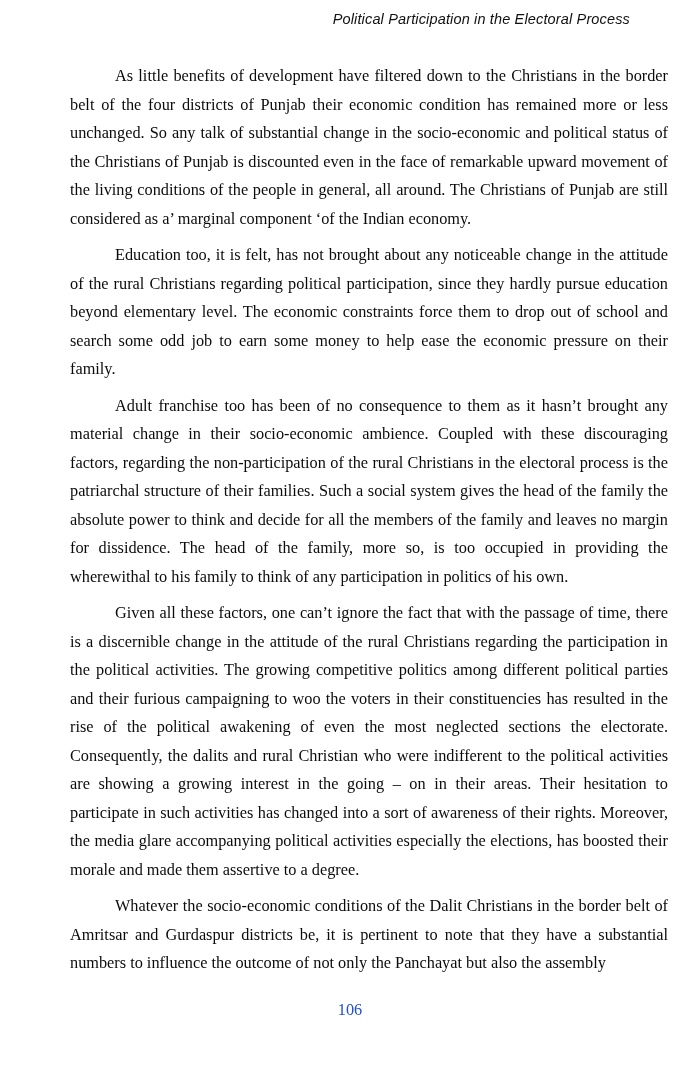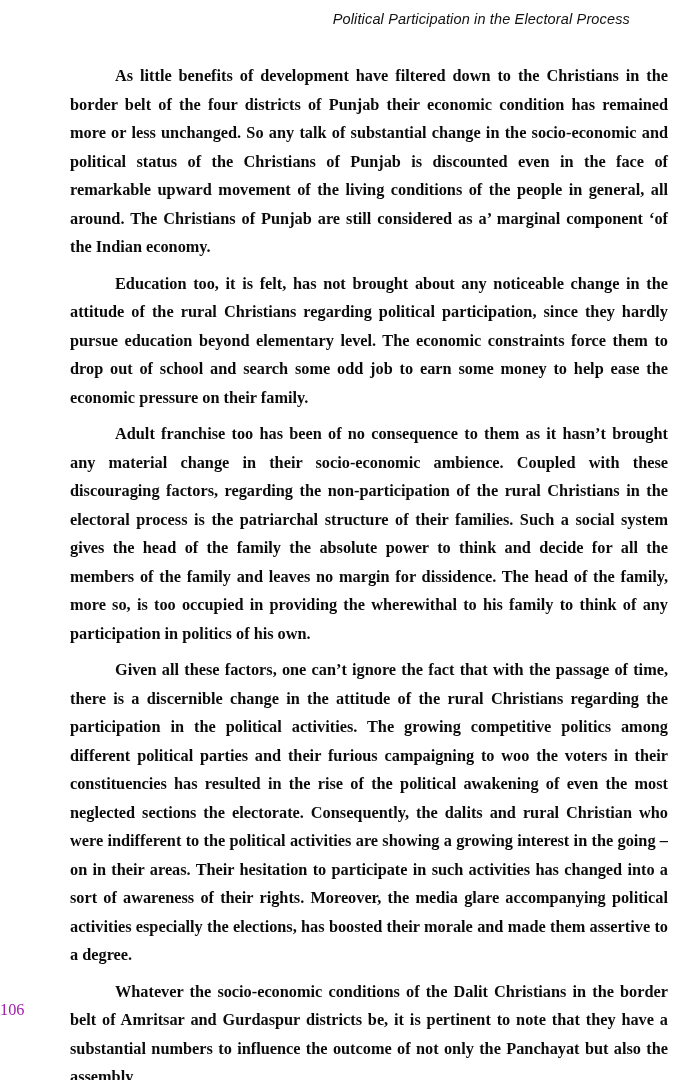--- a/index.html
+++ b/index.html
@@ -43,34 +43,33 @@
   p.para {
     margin: 0 0 0 0;
     text-indent: 45px;
     text-align: justify;
     text-justify: inter-word;
     font-size: 16.3px;
     line-height: 28.5px;
     color: #0b0b0b;
     -webkit-hyphens: none;
     hyphens: none;
-    font-weight: bold;
   }
   p.para + p.para {
     margin-top: 8px;
   }
   .page-number {
     position: absolute;
     top: 1000px;
     left: 0;
     width: 700px;
-    text-align: left;
+    text-align: center;
     font-size: 16.3px;
     line-height: 20px;
-    color: #a21caf;
+    color: #1d4ed8;
   }
 </style>
 </head>
 <body>
 
 <div class="page">
 
   <div class="running-head">Political Participation in the Electoral Process</div>
 
   <div class="body-col">

